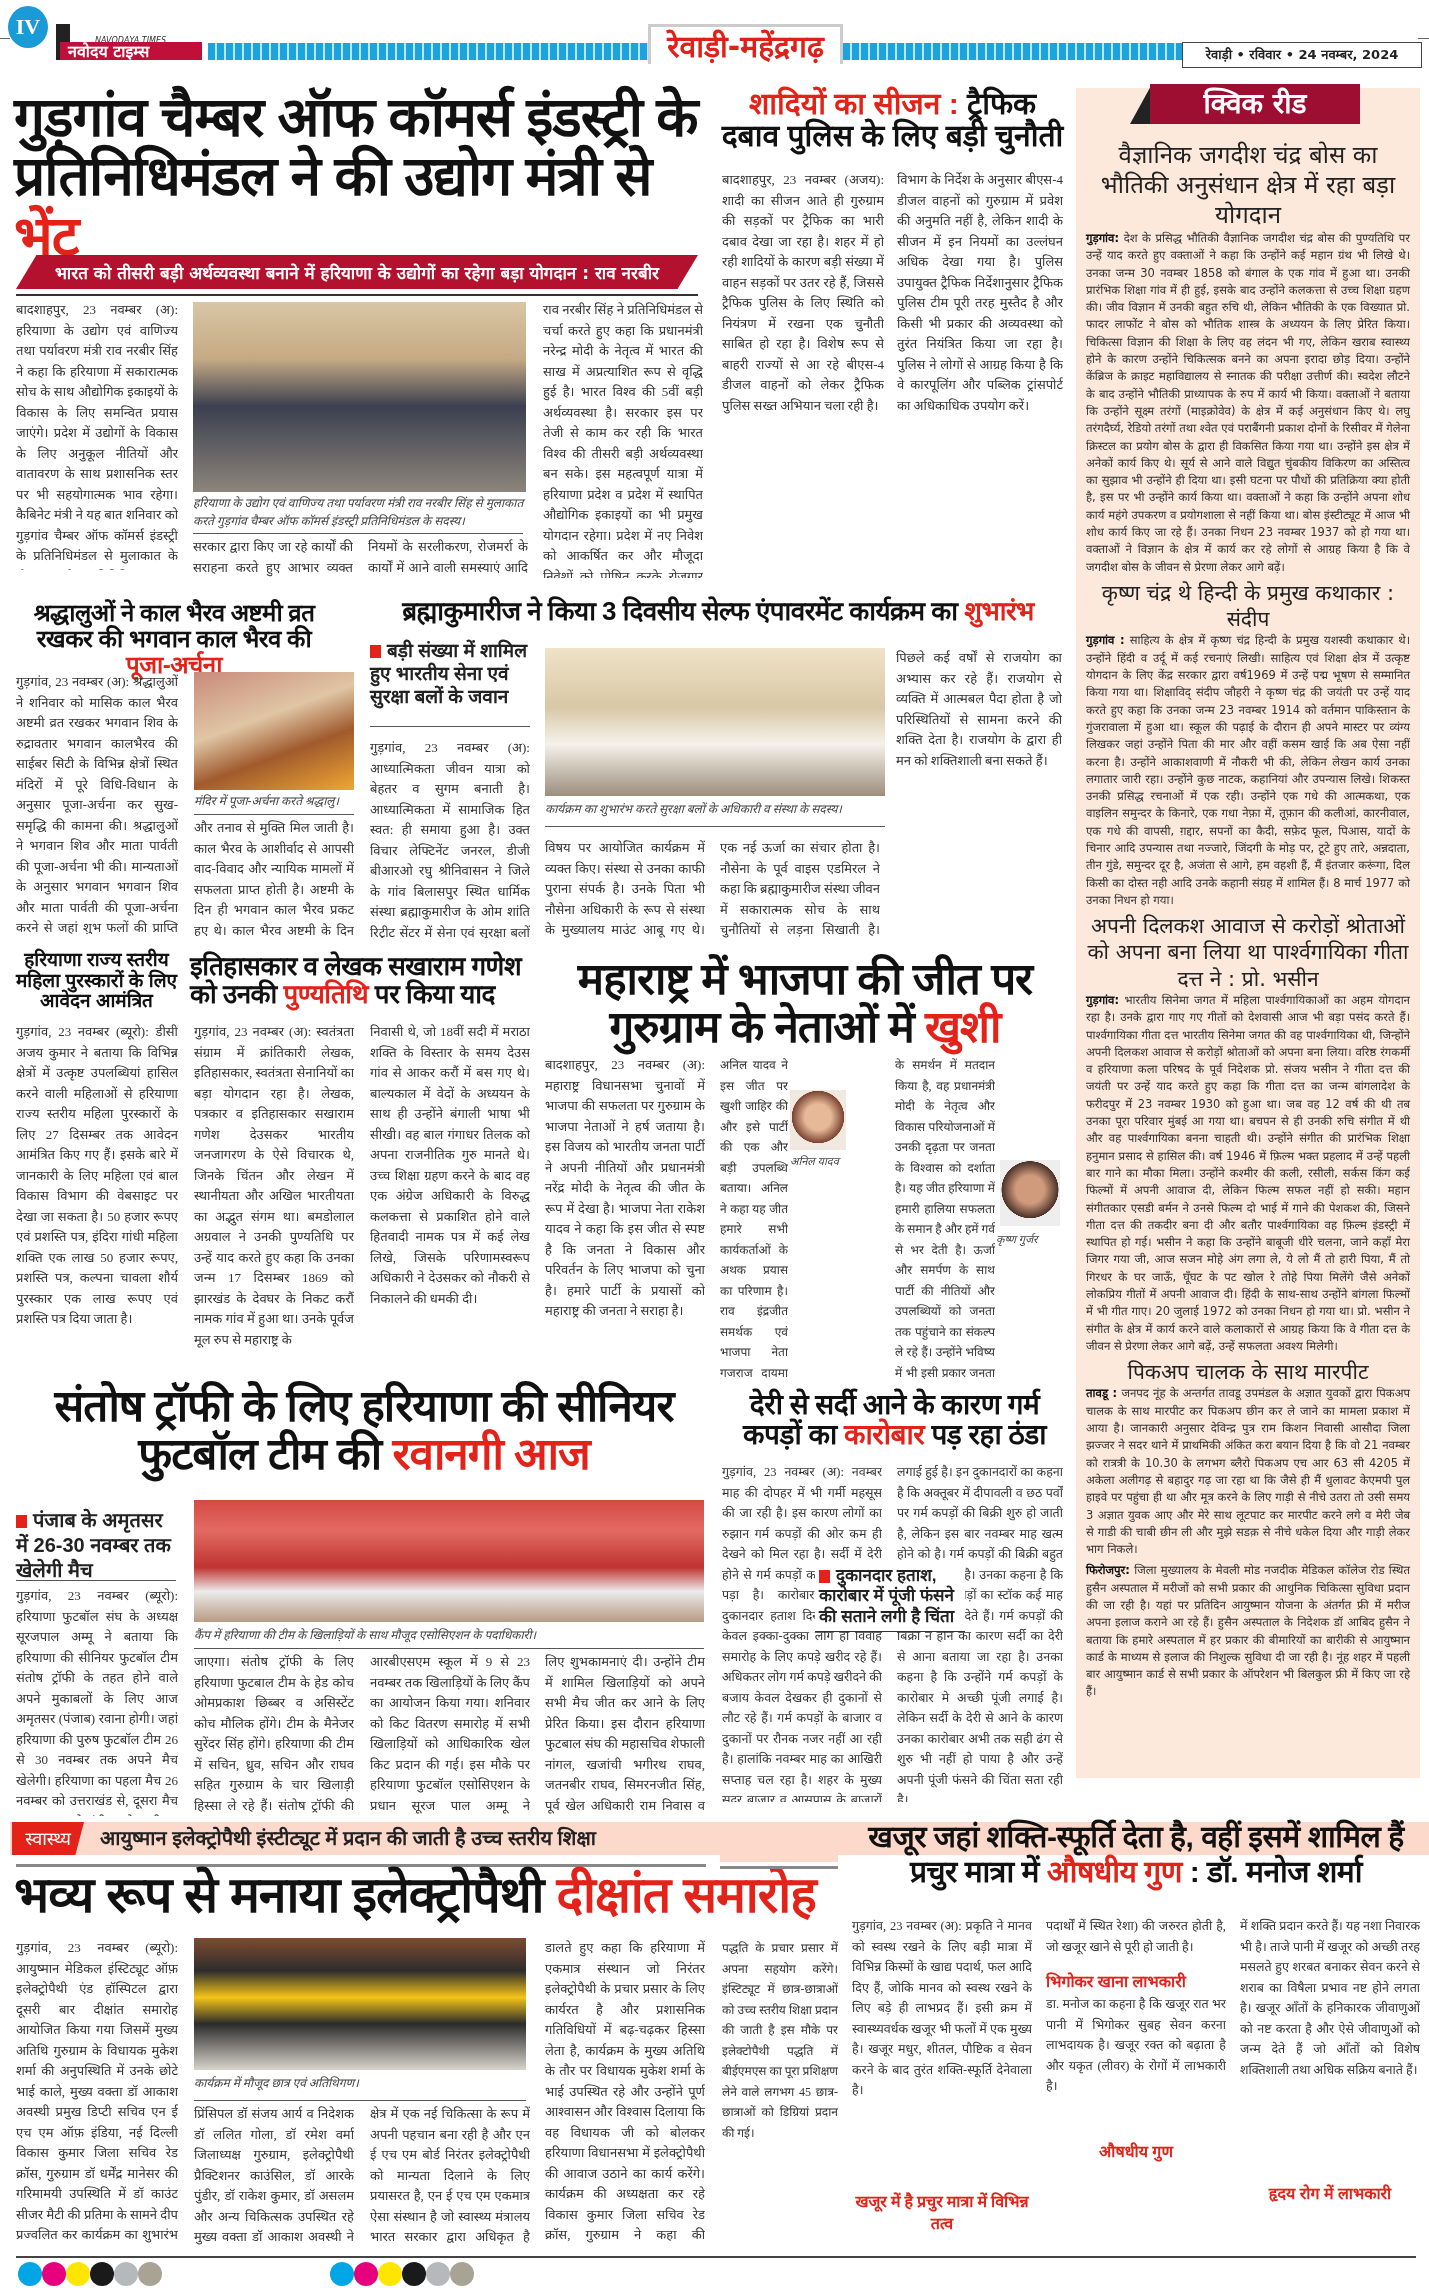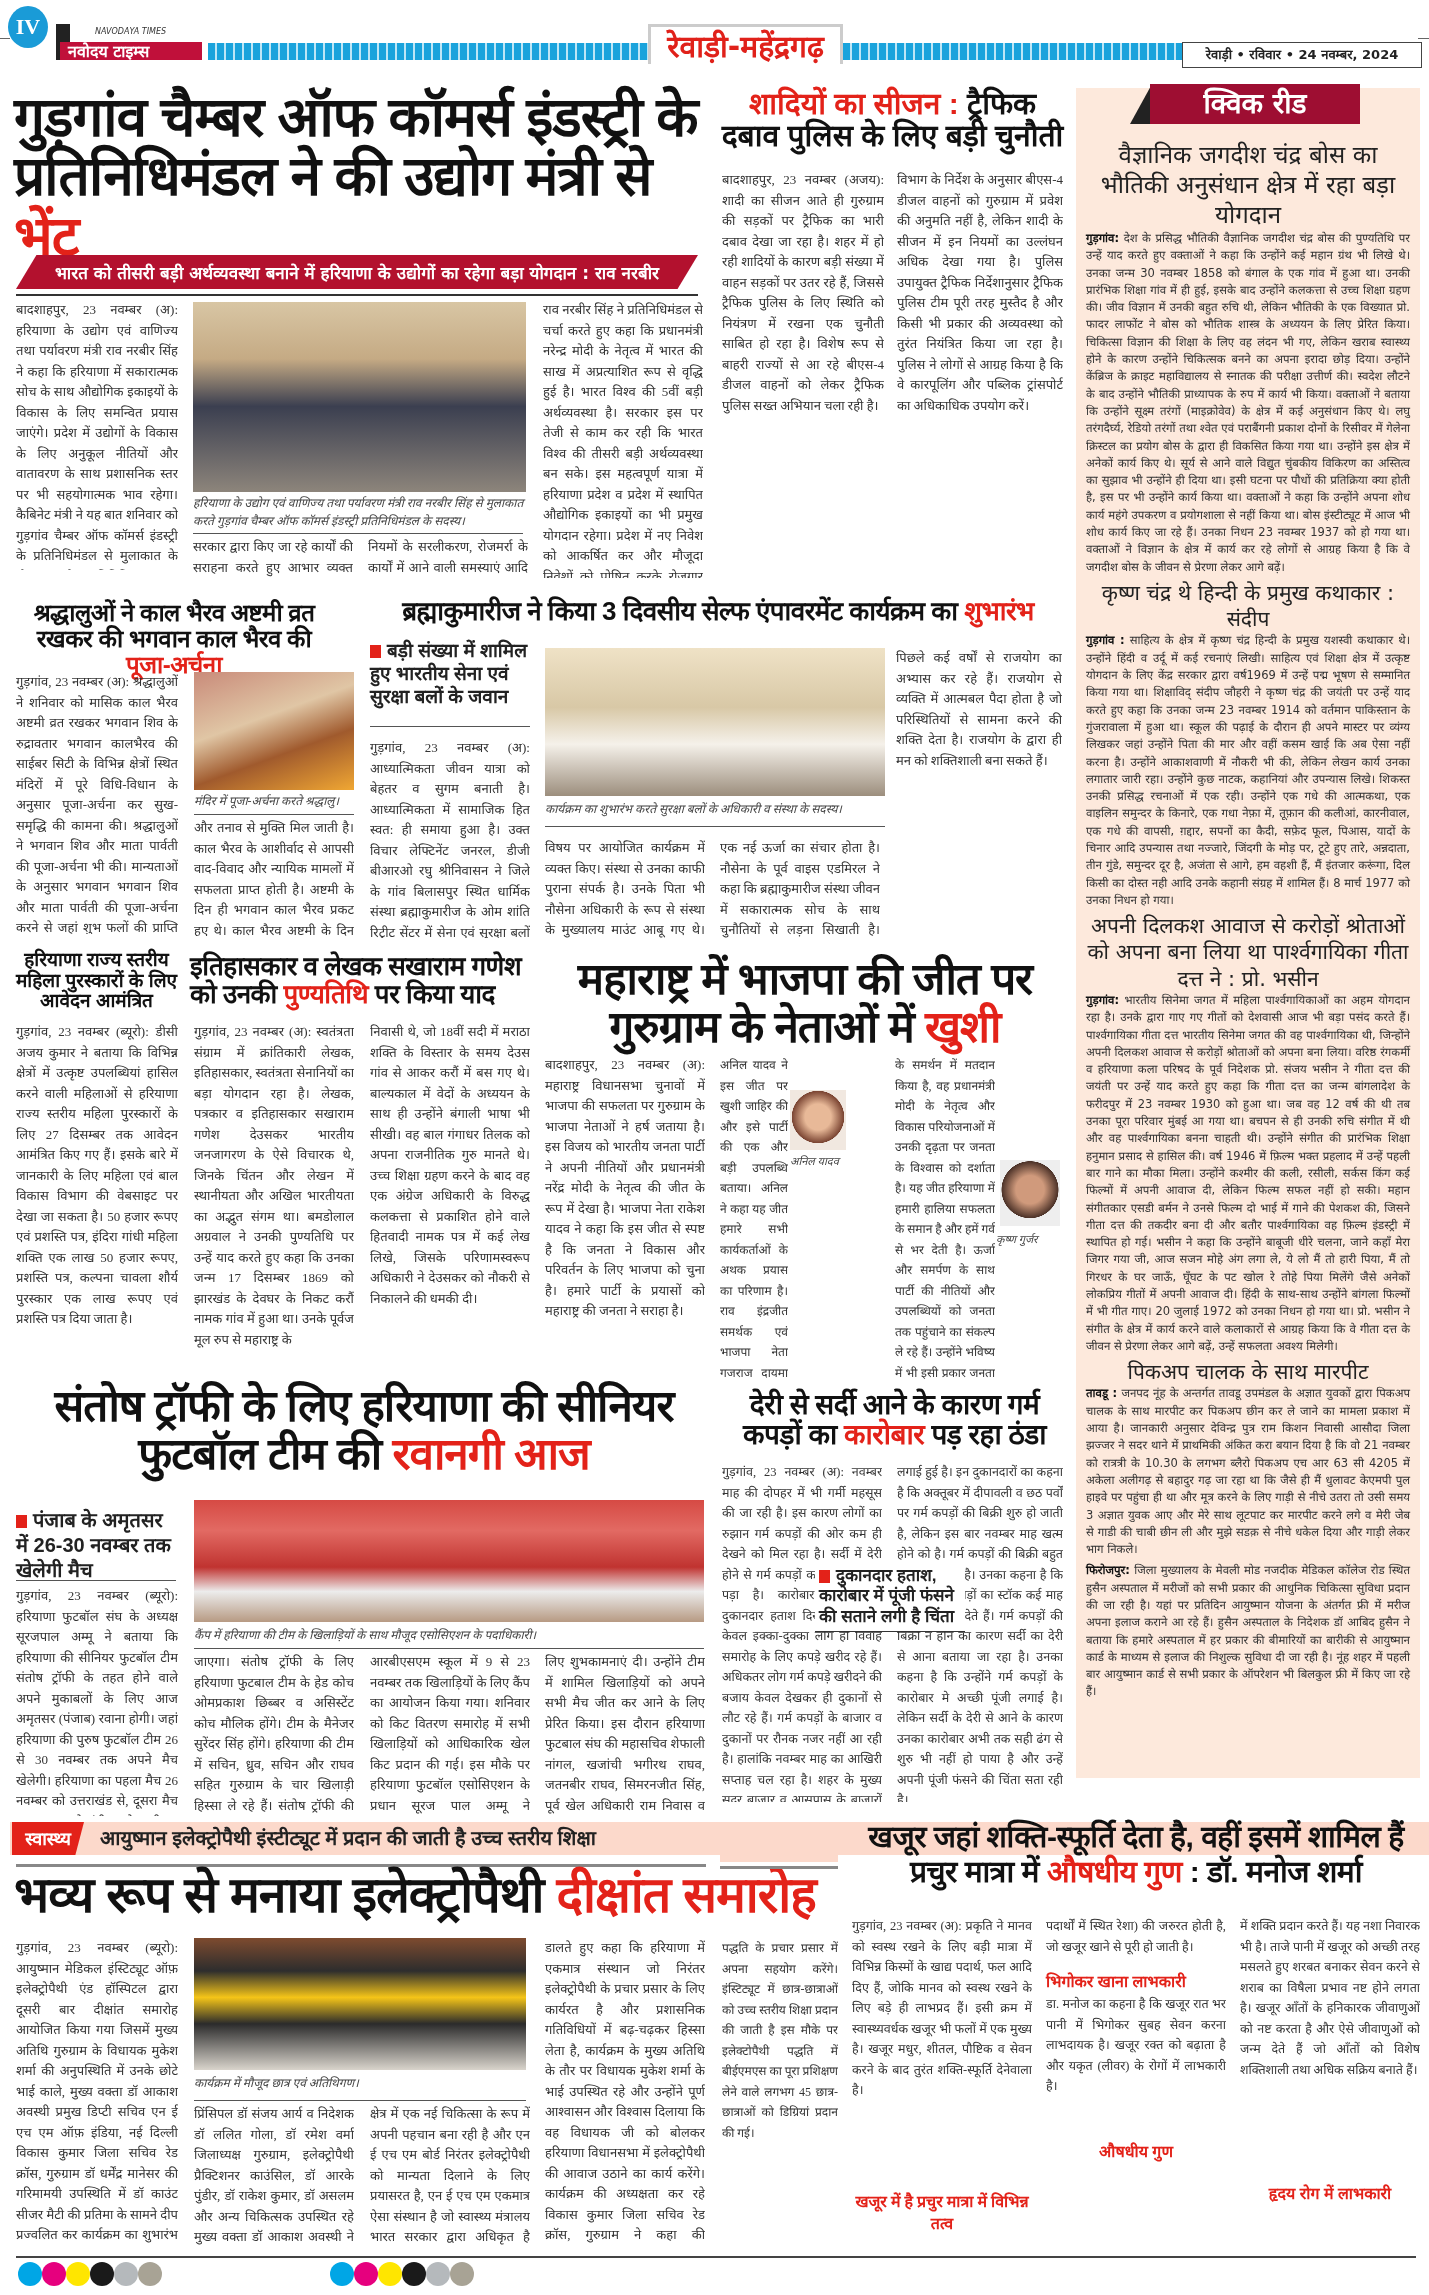--- a/index.html
+++ b/index.html
@@ -17,32 +17,32 @@
   .caption{position:absolute;font-family:"Liberation Serif",serif;font-style:italic;font-size:12px;color:#444;line-height:18px}
   .rule{position:absolute;height:1px;background:#555}
   .banner-red{position:absolute;background:#b3112e;color:#fff;font-weight:bold;display:flex;align-items:center;justify-content:center}
   .bullet-sq{display:inline-block;width:11px;height:13px;background:#e32219;margin-right:6px;vertical-align:middle}
   .quick{left:1076px;top:88px;width:344px;height:1690px;background:#fde9dc}
   .quick-tab{left:1150px;top:84px;width:210px;height:40px;background:#9e0e32;color:#fff;font-size:28px;font-weight:bold;text-align:center;line-height:40px}
   .qr-h{font-size:21px;text-align:center;font-weight:normal;color:#222;font-family:"DejaVu Sans",sans-serif;line-height:1.25}
   .qr-text{font-family:"DejaVu Sans",sans-serif;font-size:11.5px;line-height:17.3px;color:#333;text-align:justify}
   .qr-text b{color:#111}
   .health-bar{left:10px;top:1822px;width:1419px;height:33px;background:#fcd9cb}
-  .health-tag{left:12px;top:1822px;width:72px;height:33px;background:#e32219;color:#fff;font-weight:bold;font-size:18px;text-align:center;line-height:33px;clip-path:polygon(0 0,100% 0,88% 100%,0 100%)}
+  .health-tag{left:12px;top:1822px;width:72px;height:33px;background:#e32219;color:#fff;font-weight:normal;font-size:18px;text-align:center;line-height:33px;clip-path:polygon(0 0,100% 0,88% 100%,0 100%)}
   .reg{position:absolute;width:24px;height:24px;border-radius:50%}
 </style>
 </head>
 <body>
 
 <div class="abs masthead">
   <div class="abs pgnum">IV</div>
   <div class="abs" style="left:0;top:38px;width:10px;height:1px;background:#666"></div>
   <div class="abs" style="left:1418px;top:38px;width:11px;height:1px;background:#666"></div>
   <div class="abs" style="left:56px;top:24px;width:14px;height:36px;background:#222"></div>
-  <div class="abs brand-small" style="left:95px;top:27px;font-size:8px">NAVODAYA TIMES</div>
+  <div class="abs brand-small" style="left:95px;top:36px;font-size:8px">NAVODAYA TIMES</div>
   <div class="abs" style="left:60px;top:42px;width:142px;height:18px;background:#c0103a;color:#fff;font-size:16px;font-weight:bold;line-height:20px;padding-left:8px;overflow:hidden;white-space:nowrap">नवोदय टाइम्स</div>
   <div class="abs stripes" style="left:208px;width:440px"></div>
   <div class="abs stripes" style="left:843px;width:395px"></div>
   <div class="abs" style="left:648px;top:24px;width:195px;height:40px;background:#fff;border:3px solid #ccc;border-bottom:none;color:#e0211a;font-weight:bold;font-size:30px;text-align:center;line-height:40px;white-space:nowrap;overflow:hidden">रेवाड़ी-महेंद्रगढ़</div>
   <div class="abs" style="left:1182px;top:42px;width:240px;height:26px;border:1px solid #444;background:#fff;font-size:13px;line-height:24px;text-align:center;white-space:nowrap;font-weight:bold">रेवाड़ी • रविवार • 24 नवम्बर, 2024</div>
 </div>
 
 <h1 class="abs" style="left:14px;top:88px;width:690px;font-size:55px;letter-spacing:-1px"><span>गुड़गांव चैम्बर ऑफ कॉमर्स इंडस्ट्री के प्रतिनिधिमंडल ने की उद्योग मंत्री से </span><span class="red">भेंट</span></h1>
 <div class="banner-red" style="left:16px;top:255px;width:682px;height:34px;font-size:17px;clip-path:polygon(3% 0,100% 0,97% 100%,0 100%)">भारत को तीसरी बड़ी अर्थव्यवस्था बनाने में हरियाणा के उद्योगों का रहेगा बड़ा योगदान : राव नरबीर</div>
 <div class="rule" style="left:16px;top:294px;width:682px;height:2px;background:#333"></div>

